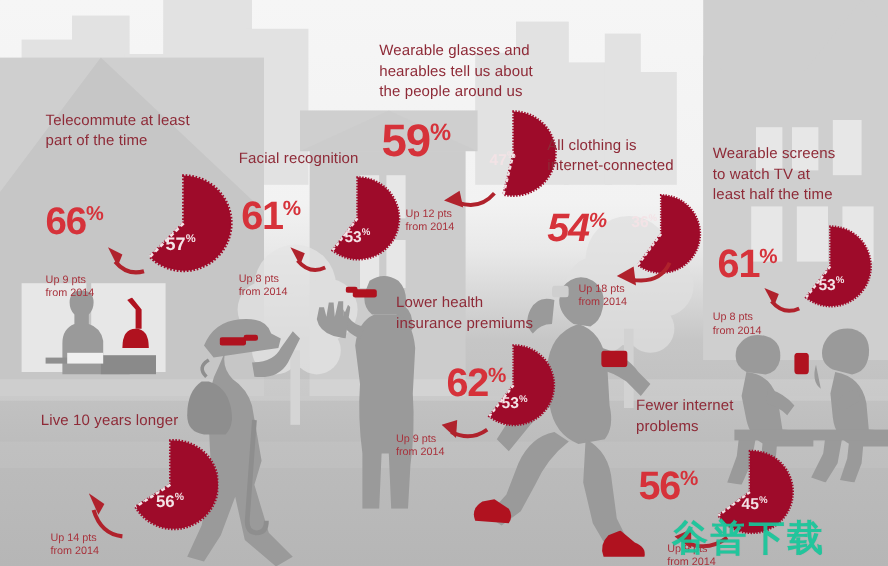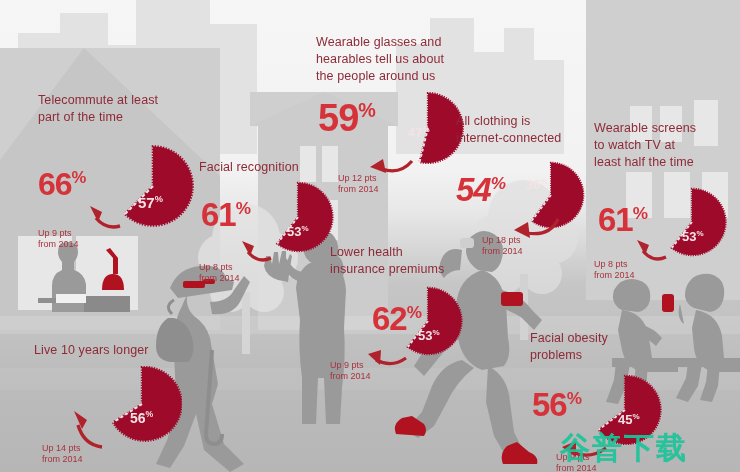--- a/index.html
+++ b/index.html
@@ -223,21 +223,21 @@
       </div>
       <svg class="arrow" style="left:50px;top:76px;width:34px;height:28px;" viewBox="0 0 34 28">
         <path d="M32 24 Q18 28 8 16" stroke="#b0222c" stroke-width="3.4" fill="none"></path>
         <polygon points="10,20 2,4 14,10" fill="#b0222c"></polygon>
       </svg>
       <div class="uptxt" style="position:absolute;left:0px;top:102px;">Up 9 pts
 from 2014</div>
     </div>
   </div>
 
-  <div class="stat" style="left:199px;top:124px;width:170px;margin-top:35px;">
+  <div class="stat" style="left:199px;top:124px;width:170px;">
     <div class="title">Facial recognition</div>
     <div style="position:relative;height:110px;">
       <div class="bignum" style="position:absolute;left:2px;top:22px;font-size:33px;">
         <span>61</span><span class="pct">%</span>
       </div>
       <div class="piewrap" style="left:62px;top:0px;width:74px;height:82px;">
         <svg viewBox="0 0 100 100" width="74" height="82">
           <path d="M50 50 L50 4 A46 46 0 1 1 22 86 Z" fill="#9e0b2a" stroke="#9e0b2a" stroke-width="3" stroke-dasharray="1.6 1.6"></path>
           <path d="M50 50 L22 86" stroke="#f1dfe3" stroke-width="2.6" stroke-dasharray="4 3" fill="none"></path>
         </svg>
@@ -350,21 +350,21 @@
       <svg class="arrow" style="left:38px;top:66px;width:40px;height:24px;" viewBox="0 0 40 24">
         <path d="M38 14 Q24 24 8 16" stroke="#b0222c" stroke-width="3.2" fill="none"></path>
         <polygon points="12,21 0,10 13,6" fill="#b0222c"></polygon>
       </svg>
       <div class="uptxt" style="position:absolute;left:0px;top:82px;">Up 9 pts
 from 2014</div>
     </div>
   </div>
 
   <div class="stat" style="left:530px;top:330px;width:160px;">
-    <div class="title">Facial obesity
+    <div class="title">Fewer internet
 problems</div>
     <div style="position:relative;height:110px;">
       <div class="bignum" style="position:absolute;left:2px;top:24px;font-size:33px;">
         <span>56</span><span class="pct">%</span>
       </div>
       <div class="piewrap" style="left:58px;top:4px;width:74px;height:84px;">
         <svg viewBox="0 0 100 100" width="74" height="84">
           <path d="M50 50 L50 4 A46 46 0 1 1 14.5 76.5 Z" fill="#9e0b2a" stroke="#9e0b2a" stroke-width="3" stroke-dasharray="1.6 1.6"></path>
           <path d="M50 50 L14.5 76.5" stroke="#f1dfe3" stroke-width="2.6" stroke-dasharray="4 3" fill="none"></path>
         </svg>

